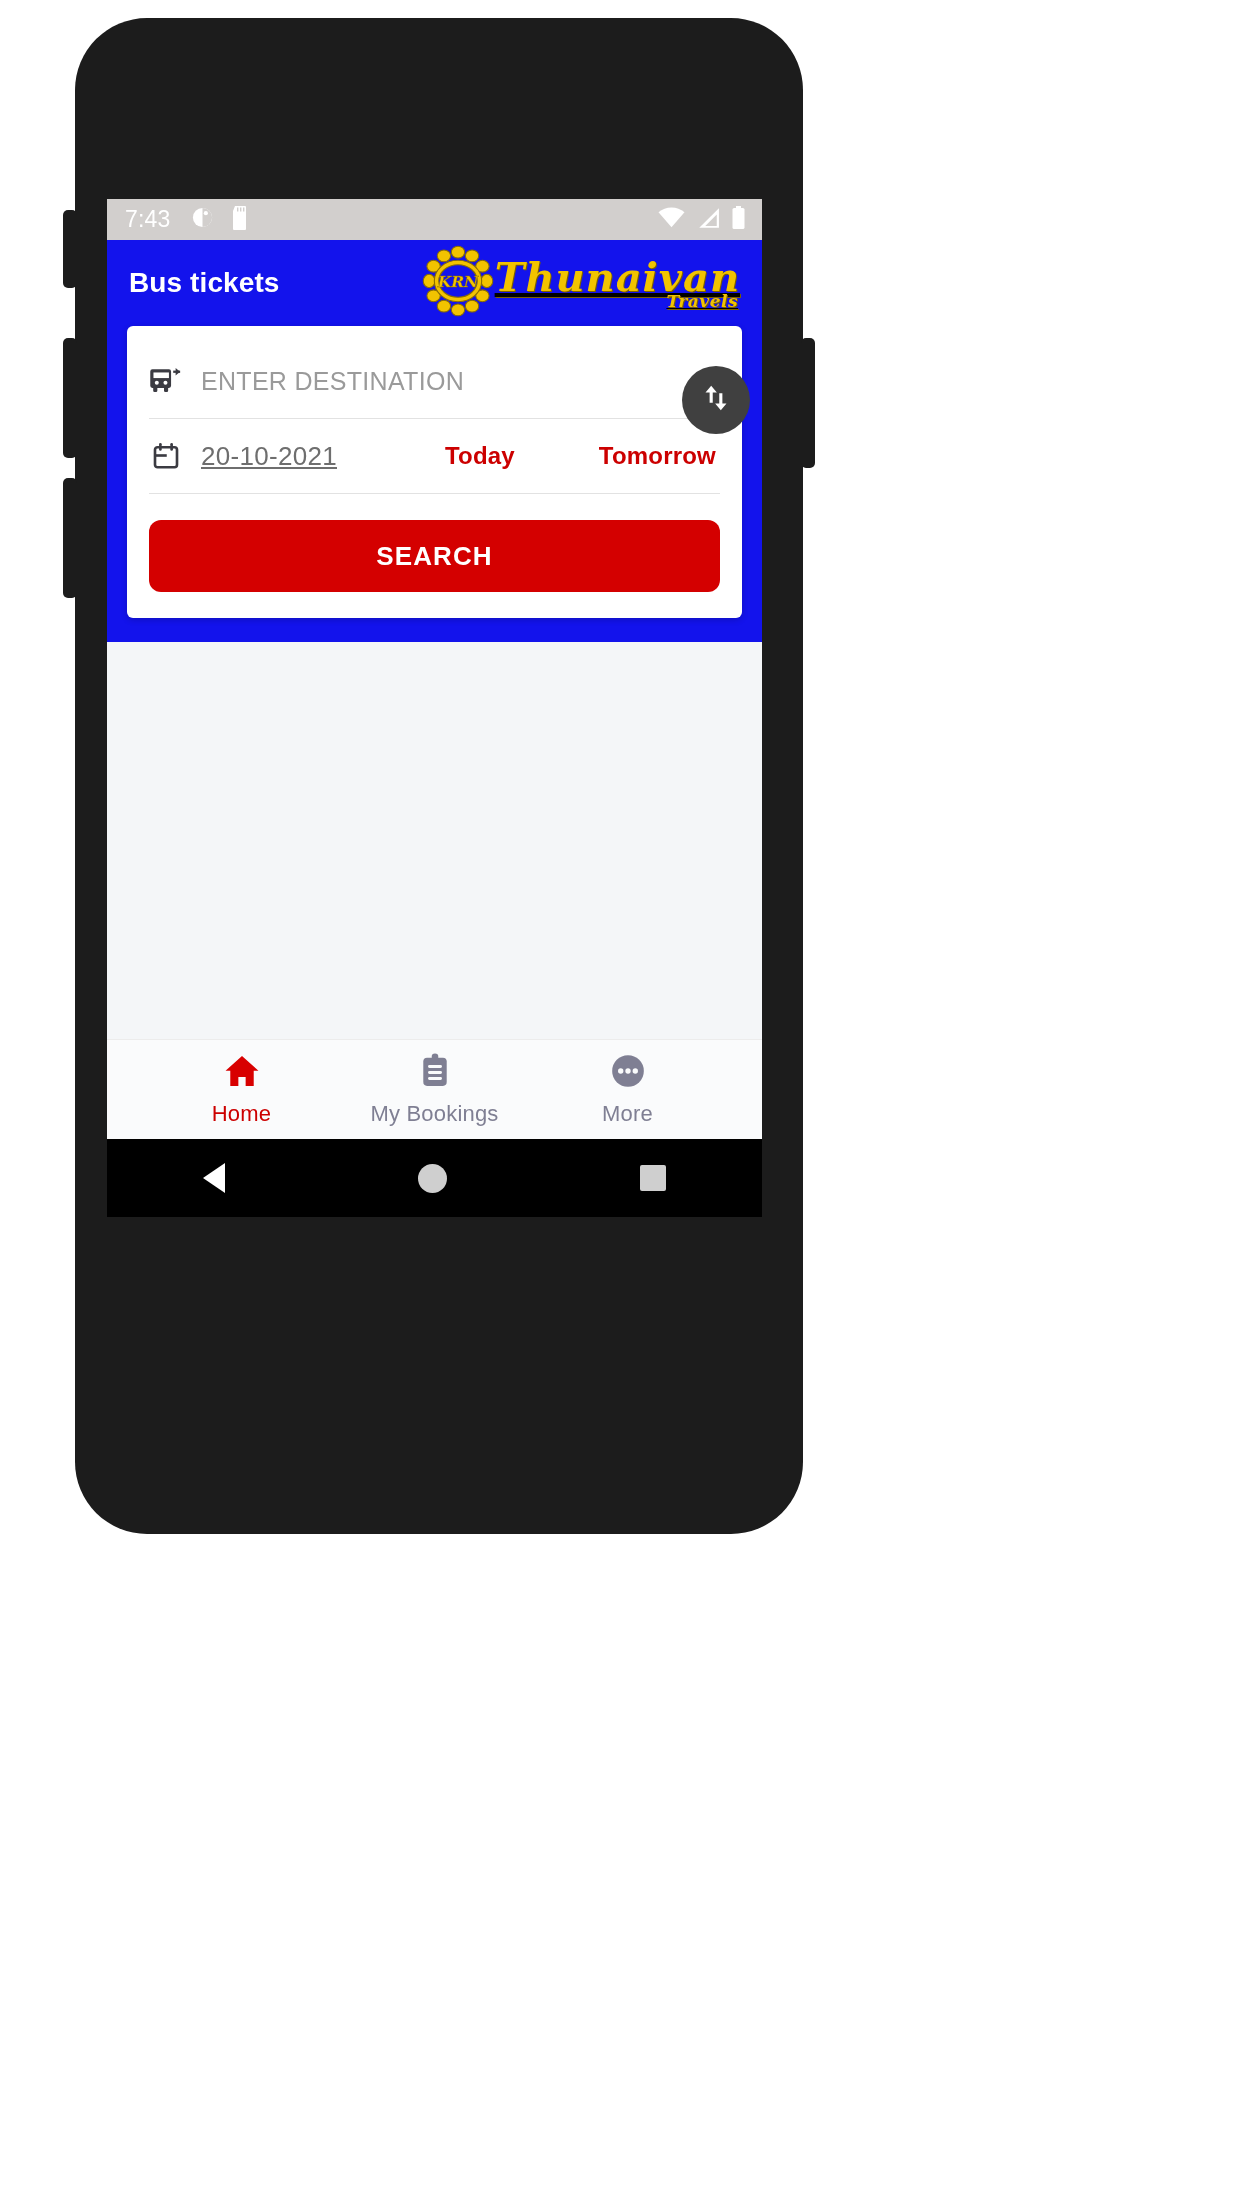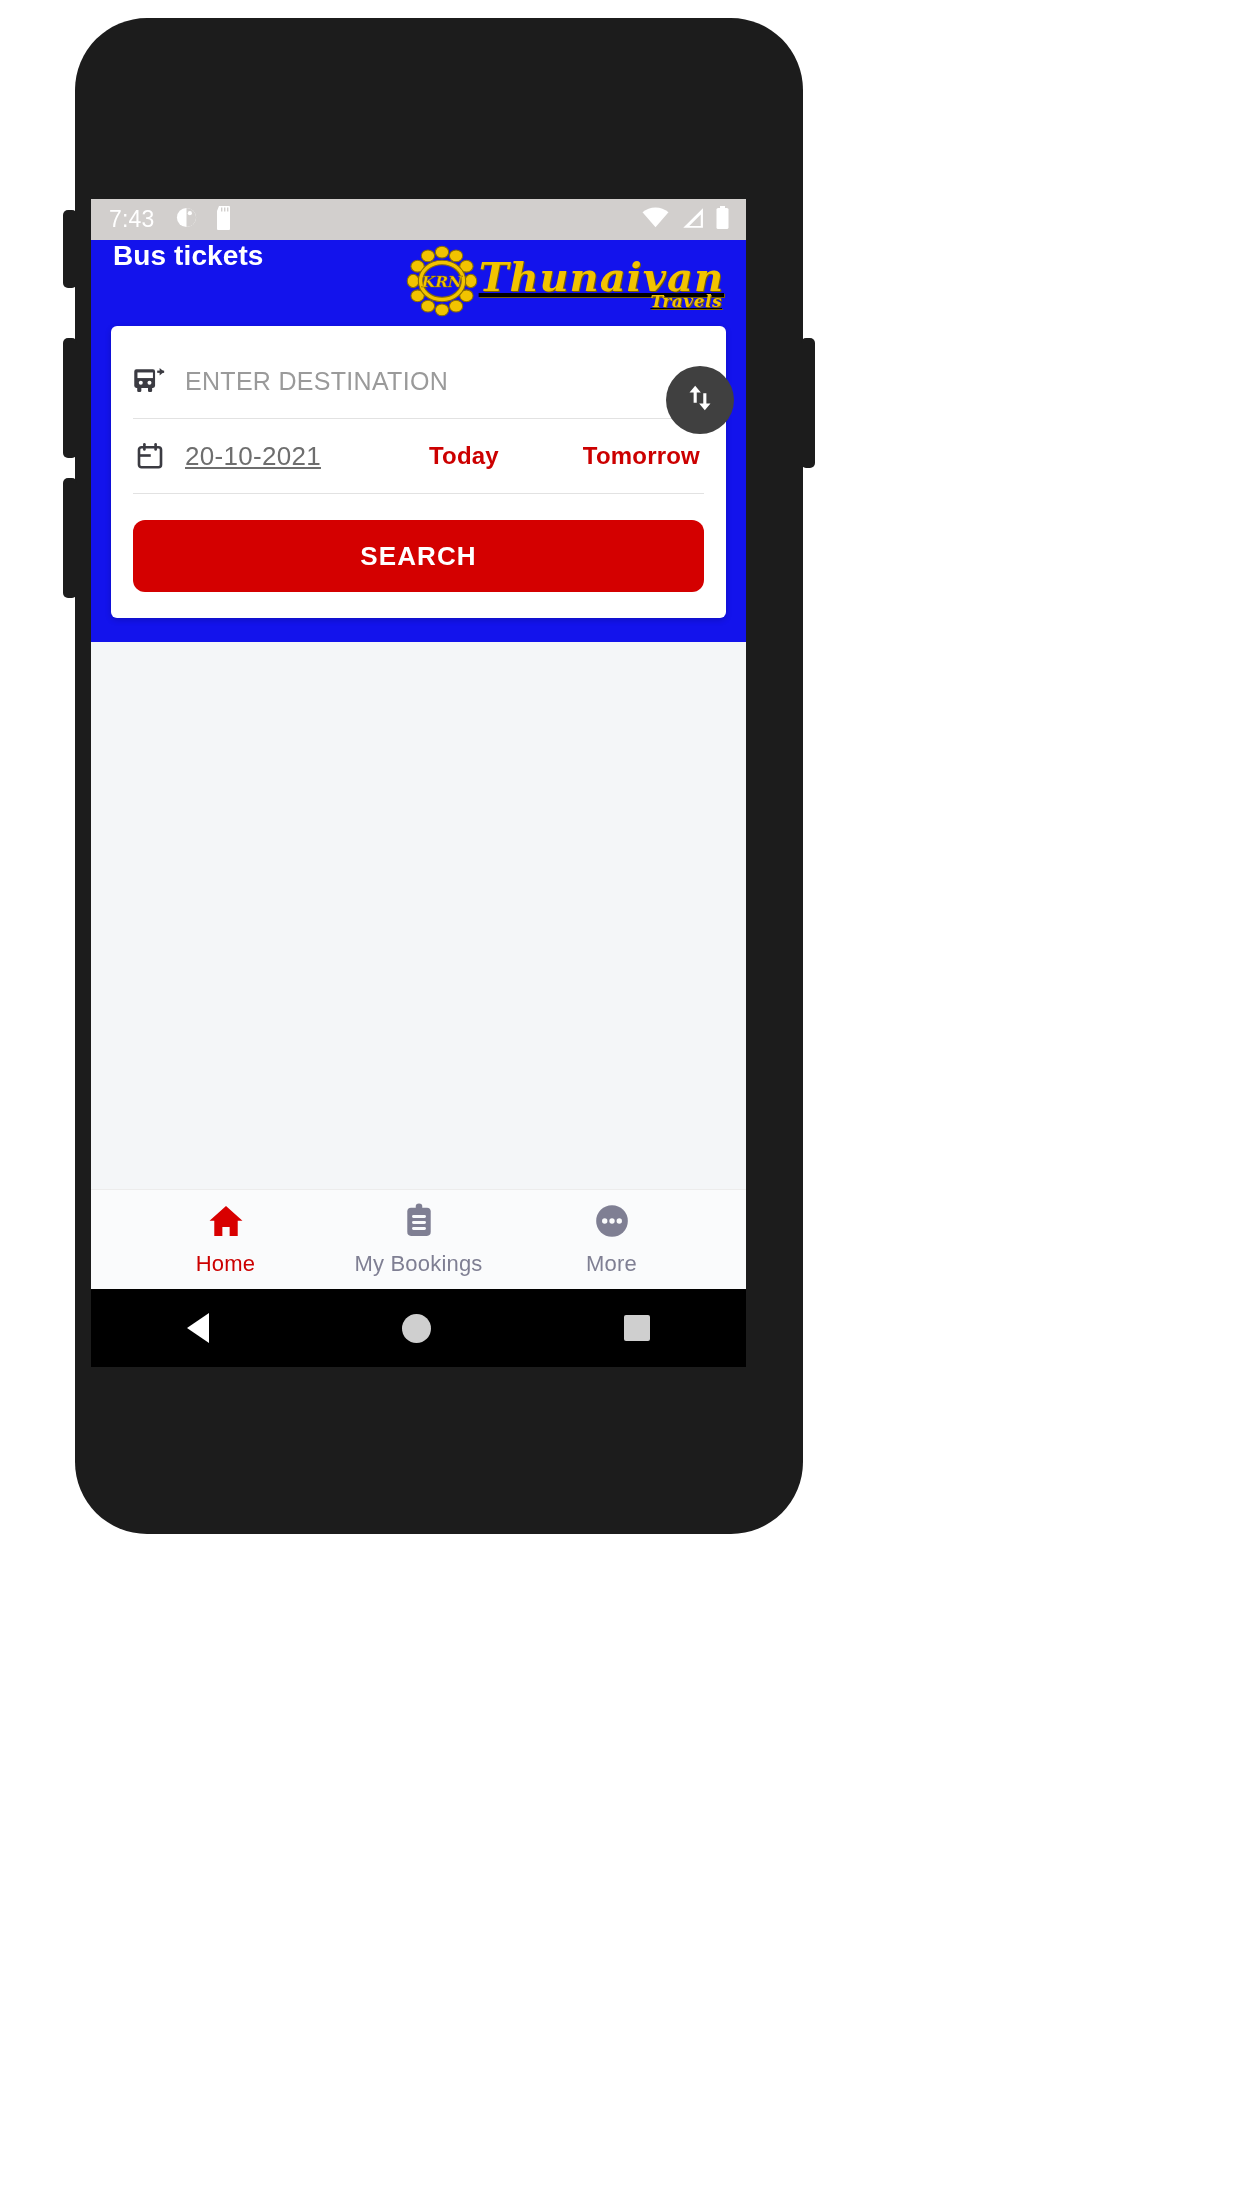--- a/index.html
+++ b/index.html
@@ -29,24 +29,24 @@
     border-radius: 5px;
   }
   #btn-left-1 { left: -12px; top: 192px;  width: 14px; height: 78px; }
   #btn-left-2 { left: -12px; top: 320px;  width: 14px; height: 120px; }
   #btn-left-3 { left: -12px; top: 460px;  width: 14px; height: 120px; }
   #btn-right-1 { right: -12px; top: 320px; width: 14px; height: 130px; }
 
   
   #screen {
     position: absolute;
-    left: 16px;
+    left: 32px;
     top: 181px;
     width: 655px;
-    height: 1168px;
+    height: 1018px;
     background: #0369a1;
     overflow: hidden;
   }
 
   
   #status-bar {
     height: 41px;
     background: #d2cfcd;
     display: flex;
     align-items: center;
@@ -66,20 +66,21 @@
     align-items: center;
     gap: 11px;
   }
 
   
   #app-bar {
     position: relative;
     height: 86px;
     background: #1313ec;
     display: flex;
+    align-items: center;
     padding: 0 20px 0 22px;
   }
   #app-title {
     color: #ffffff;
     font-size: 28px;
     font-weight: bold;
     letter-spacing: .1px;
   }
   #brand-lockup {
     margin-left: auto;

